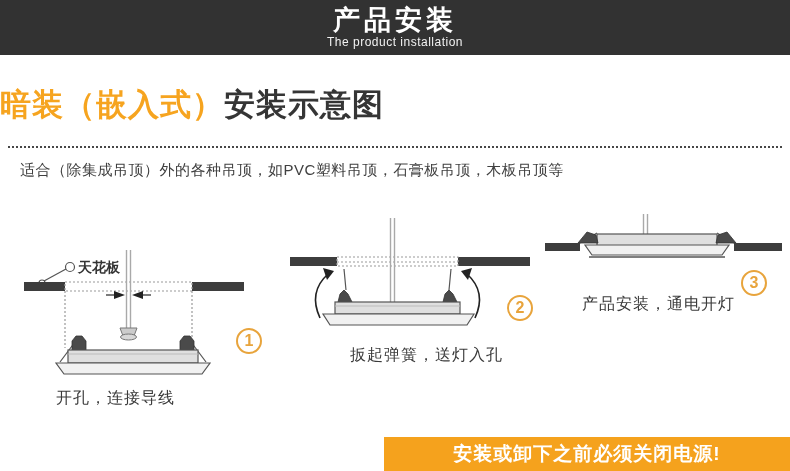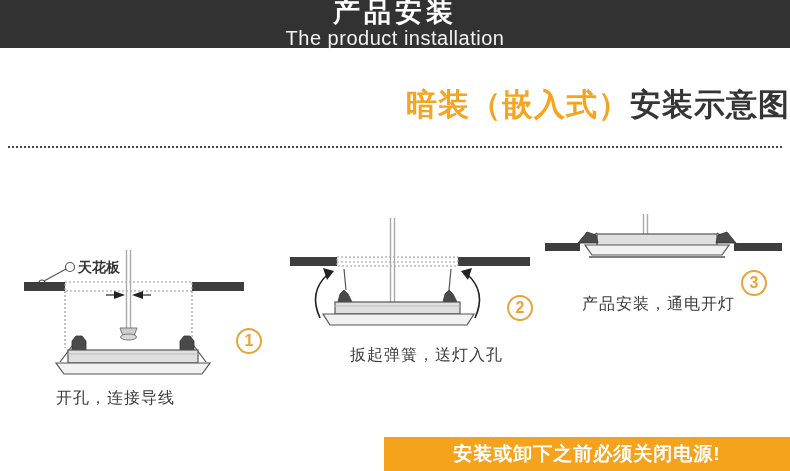--- a/index.html
+++ b/index.html
@@ -1,28 +1,28 @@
 <!DOCTYPE html>
 <html><head>
 <meta charset="utf-8">
 <style>
   html,body{margin:0;padding:0;background:#ffffff;}
   #page{position:relative;width:790px;height:471px;overflow:hidden;background:#ffffff;
         font-family:"Liberation Sans","DejaVu Sans",sans-serif;color:#3c3c3c;}
 
   
-  .hdr{position:absolute;top:0;left:0;right:0;height:48px;background:#323232;
+  .hdr{position:absolute;top:0;left:0;right:0;height:55px;background:#323232;
        display:flex;flex-direction:column;align-items:center;justify-content:center;}
   .hdr-cn{font-family:"Liberation Serif","DejaVu Serif",serif;font-weight:bold;
           font-size:27px;color:#ffffff;letter-spacing:4px;line-height:1.05;}
-  .hdr-en{font-size:20px;color:#f2f2f2;margin-top:1px;letter-spacing:0.5px;}
+  .hdr-en{font-size:12px;color:#f2f2f2;margin-top:1px;letter-spacing:0.5px;}
 
   
-  .sec-title{position:absolute;top:84px;left:0;right:0;text-align:right;
-             font-size:31px;font-weight:bold;letter-spacing:1px;margin-left:36px;}
+  .sec-title{position:absolute;top:84px;left:0;right:0;text-align:left;
+             font-size:31px;font-weight:bold;letter-spacing:1px;}
   .sec-title .hl{color:#f6a41f;}
   .sec-title .rest{color:#353535;}
 
   .divider{position:absolute;top:146px;left:8px;right:8px;height:0;
            border-top:2px dotted #474747;}
 
   .desc{position:absolute;top:161px;left:20px;font-size:15px;color:#404040;letter-spacing:0.5px;}
 
   
   .diag{position:absolute;}
@@ -66,20 +66,21 @@
     <div class="hdr-cn">产品安装</div>
     <div class="hdr-en">The product installation</div>
   </div>
 
   <div class="sec-title">
     <span class="hl">暗装（嵌入式）</span><span class="rest">安装示意图</span>
   </div>
 
   <div class="divider"></div>
 
+  <div class="desc">适合（除集成吊顶）外的各种吊顶，如PVC塑料吊顶，石膏板吊顶，木板吊顶等</div>
 
   <svg id="diag1" class="diag" width="265" height="180" viewBox="0 0 265 180">
 
     <circle cx="32" cy="73" r="3" fill="#ffffff" class="ink"></circle>
     <line x1="34" y1="71" x2="56" y2="59" class="ink"></line>
     <circle cx="60" cy="57" r="4.5" class="ink"></circle>
     <text x="68" y="62" class="lbl">天花板</text>
 
     <rect x="14" y="72" width="41" height="9" class="bar"></rect>
     <rect x="182" y="72" width="52" height="9" class="bar"></rect>

